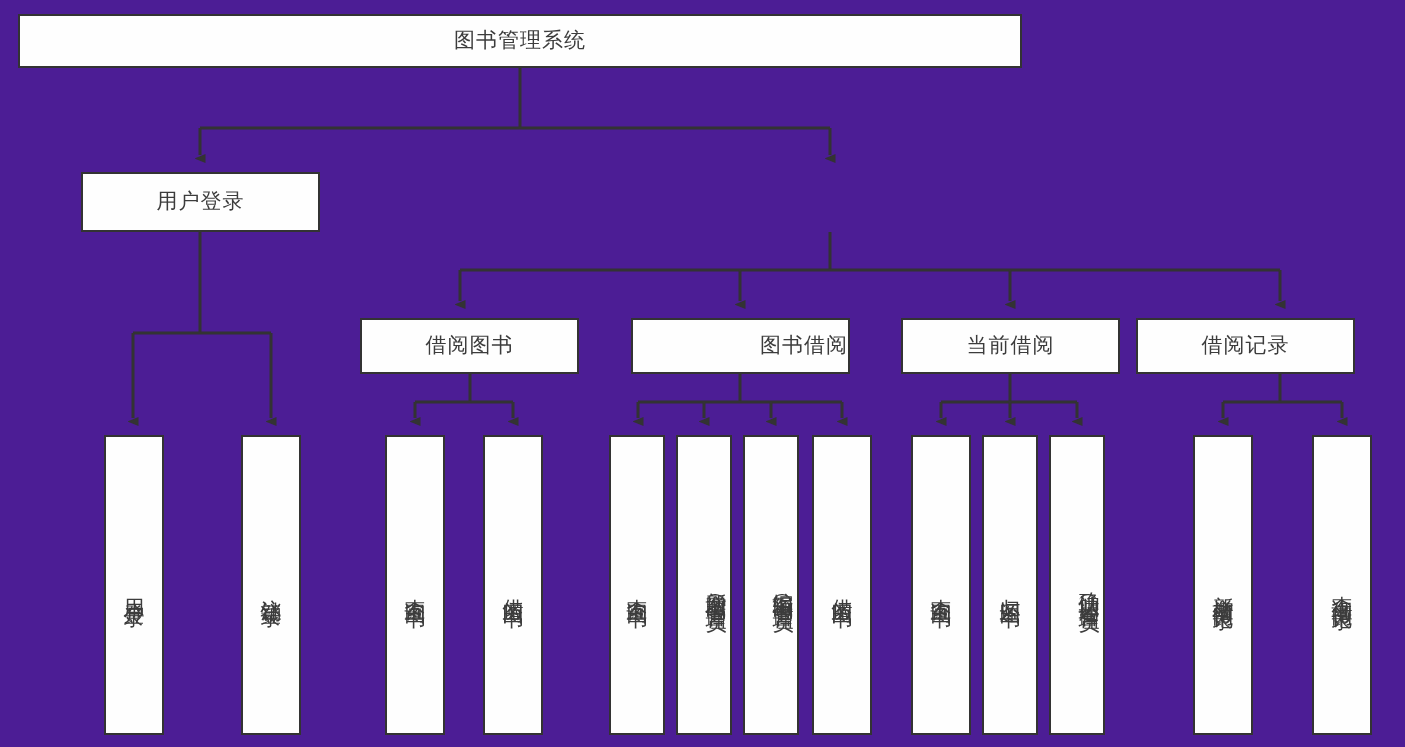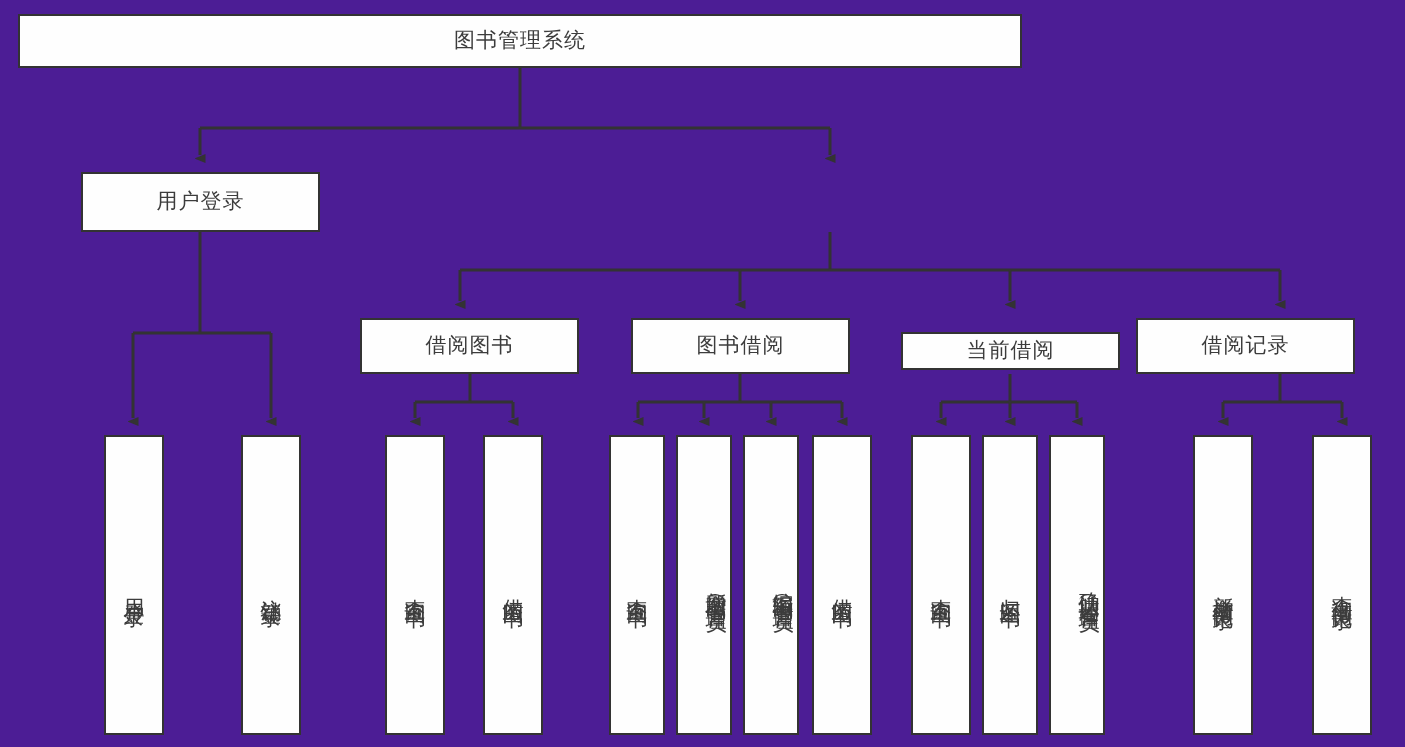--- a/index.html
+++ b/index.html
@@ -124,25 +124,25 @@
 
   <div class="node horiz" style="left:81px;top:172px;width:239px;height:60px;">
     <span>用户登录</span>
   </div>
 
 
   <div class="node horiz" style="left:360px;top:318px;width:219px;height:56px;">
     <span>借阅图书</span>
   </div>
 
-  <div class="node horiz" style="left:631px;top:318px;width:219px;height:56px;">
+  <div class="node horiz" style="left:631px;top:318px;width:219px;height:56px;justify-content:flex-end;">
     <span>图书借阅</span>
   </div>
 
-  <div class="node horiz" style="left:901px;top:332px;width:219px;height:38px;text-align:center;">
+  <div class="node horiz" style="left:901px;top:318px;width:219px;height:56px;text-align:center;">
     <span>当前借阅</span>
   </div>
 
   <div class="node horiz" style="left:1136px;top:318px;width:219px;height:56px;">
     <span>借阅记录</span>
   </div>
 
   <div class="node vert mid" style="left:104px;top:435px;width:60px;height:300px;">用户登录</div>
 
   <div class="node vert mid" style="left:241px;top:435px;width:60px;height:300px;">注销登录</div>

